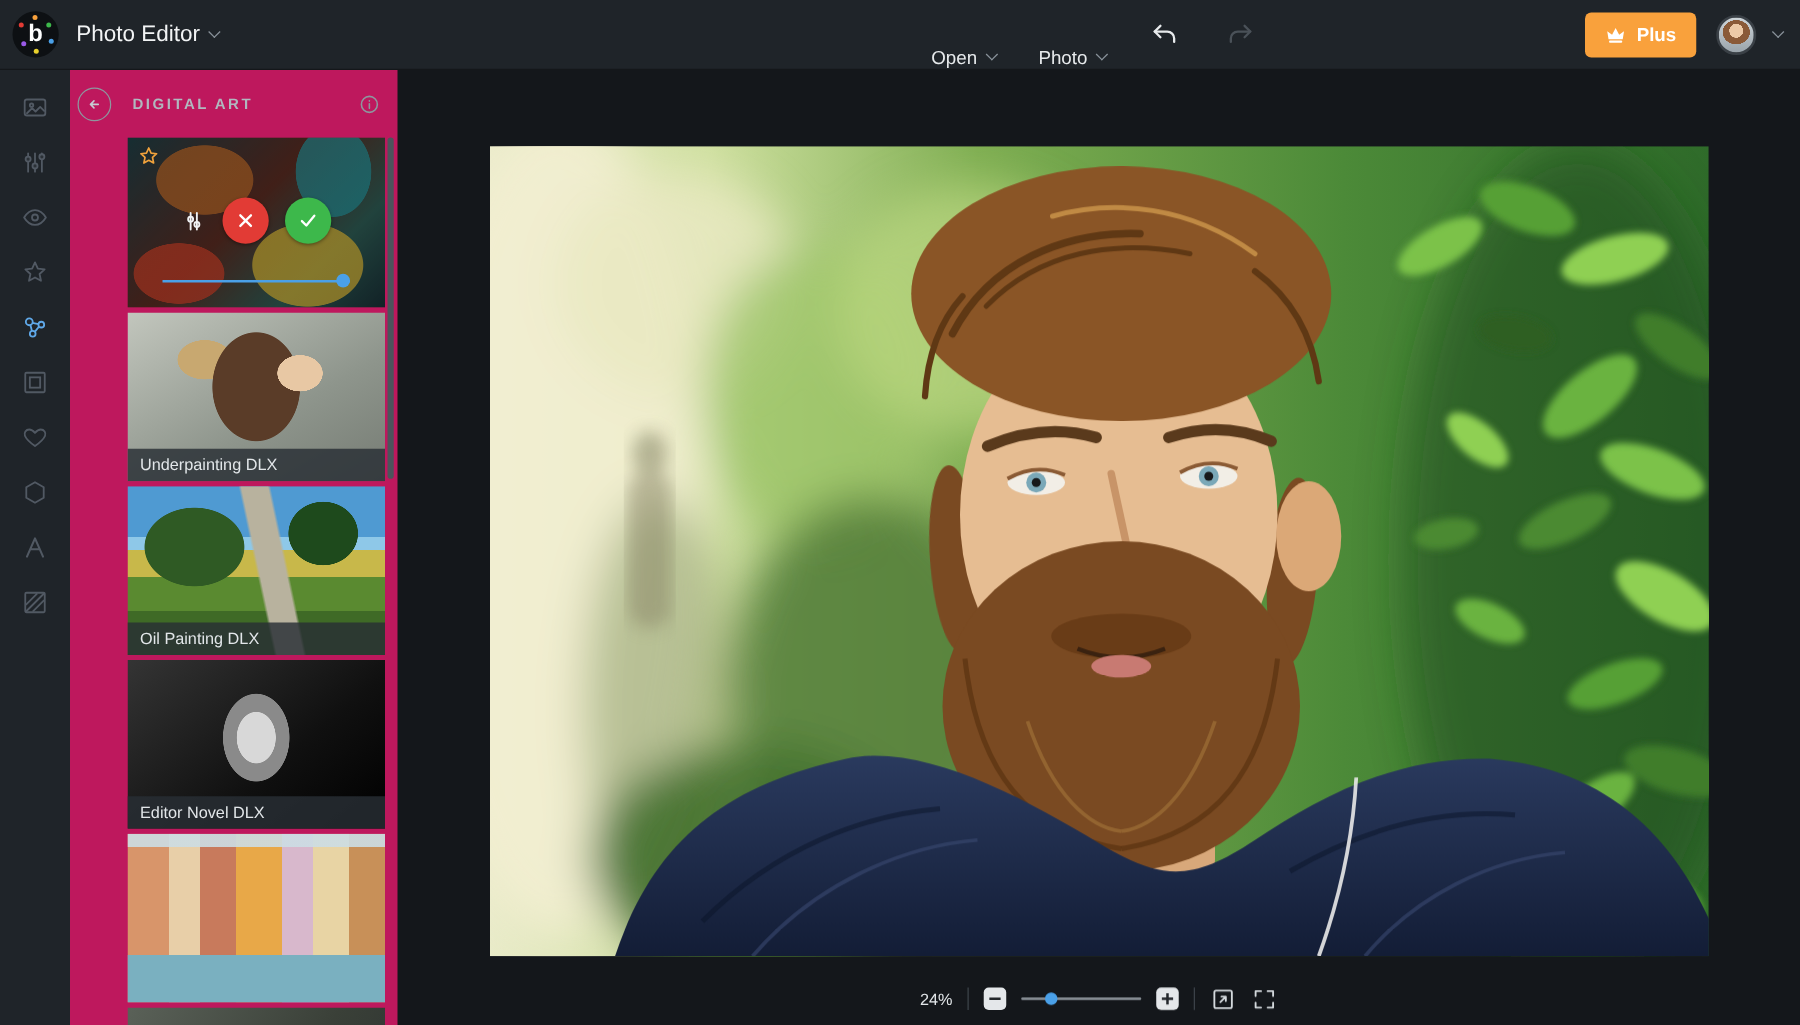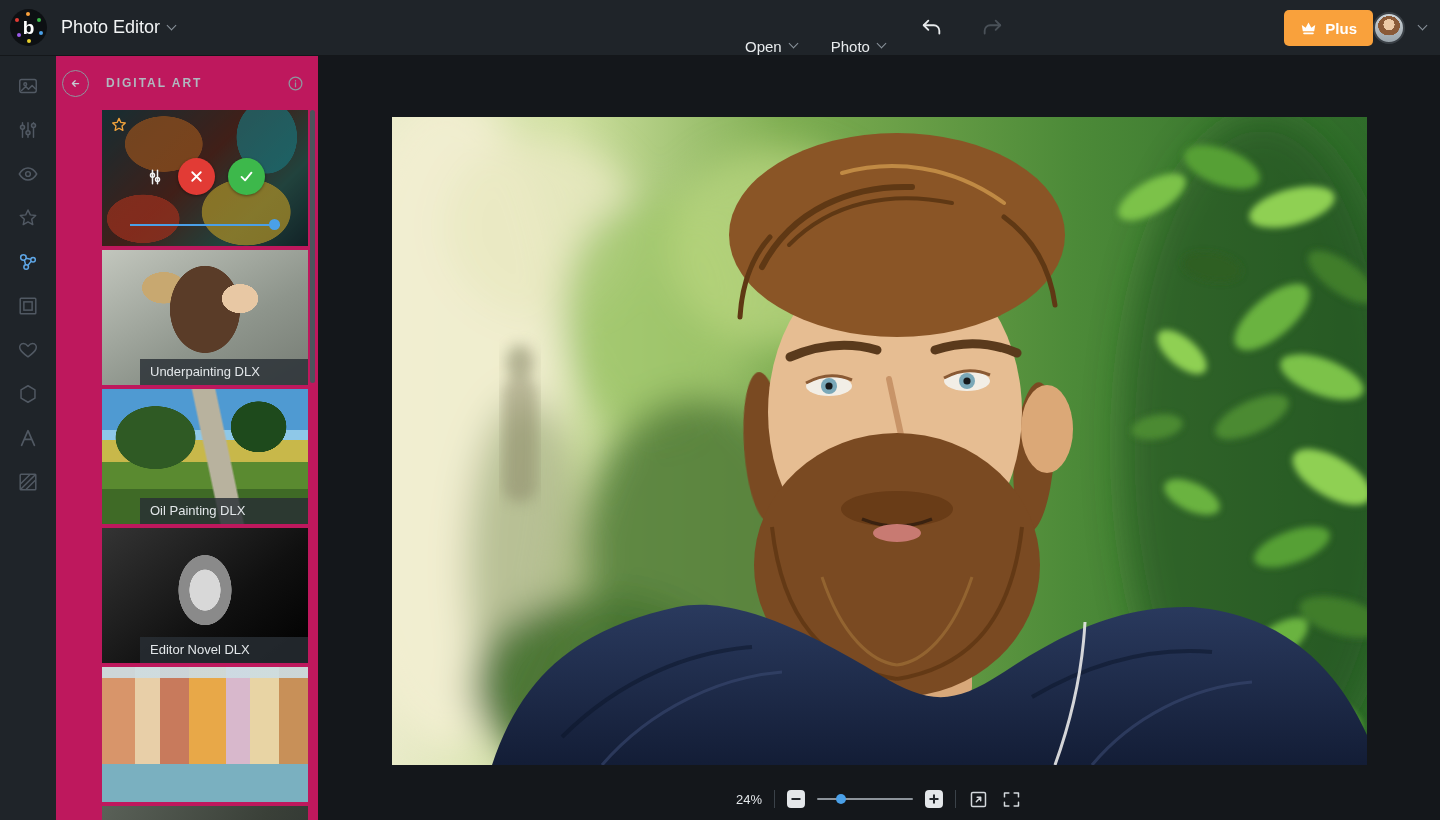--- a/index.html
+++ b/index.html
@@ -31,21 +31,21 @@
   .topbar-center { position:absolute; left:745px; top:0; height:56px;
                    display:flex; align-items:center; gap:34px; }
   .menu-item { display:flex; align-items:center; color:#e7eaec; font-size:15px;
                cursor:pointer;margin-top:36px; }
   .icon-btn { width:26px; height:26px; display:flex; align-items:center;
               justify-content:center; cursor:pointer; }
   .icon-btn svg { width:22px; height:22px; }
   .undo { color:#e7eaec; }
   .redo { color:#4a5158; }
   .topbar-right { position:absolute; right:14px; top:0; height:56px;
-                  display:flex; align-items:center; }
+                  display:flex; align-items:center; gap:16px; }
   .plus-btn { display:flex; align-items:center; gap:8px; height:36px;
               padding:0 16px; background:#f9a13c; border:none; border-radius:5px;
               color:#fff; font-size:15px; font-weight:bold; cursor:pointer;
               font-family:"Liberation Sans",sans-serif; }
   .plus-btn svg { width:17px; height:17px; }
   .avatar-wrap { display:flex; align-items:center; gap:6px; cursor:pointer; }
   .avatar { width:32px; height:32px; border-radius:50%;
             border:2px solid #3a4046;
             background:
               radial-gradient(10px 10px at 50% 38%, #ecc9a6 0 55%, transparent 56%),
@@ -96,21 +96,21 @@
   .art3 { background:
       radial-gradient(44px 58px at 50% 46%, #d8d8d8 0 35%, #8a8a8a 36% 60%, transparent 61%),
       linear-gradient(140deg,#343434,#101010 60%,#000); }
   .art4 { background:
       linear-gradient(180deg, rgba(204,221,228,.9) 0 8%, transparent 8%),
       linear-gradient(180deg, transparent 0 72%, #7ab0c0 72%),
       linear-gradient(90deg,#d8956a 0 16%, #e8cfa8 16% 28%, #c87a5c 28% 42%, #e8a848 42% 60%, #d8b8cc 60% 72%, #e8d4a4 72% 86%, #c89058 86%); }
   .art5 { background:linear-gradient(120deg,#5a6158,#3a4038 60%,#2c3230); }
   .thumb-label { position:absolute; left:0; right:0; bottom:0; height:26px;
                  background:rgba(40,46,52,.82); color:#e2e6e9; font-size:13px;
-                 line-height:26px; padding-left:10px;margin-left:38px; }
+                 line-height:26px; padding-left:10px; }
   .thumb-overlay { position:absolute; inset:0; background:rgba(18,22,26,.35); }
   .fav-star { position:absolute; left:8px; top:6px; width:18px; height:18px;
               color:#f0a23c; cursor:pointer; }
   .controls { position:absolute; left:0; right:0; top:48px; display:flex;
               align-items:center; justify-content:center; gap:13px; }
   .ctrl-settings { width:20px; height:20px; color:#f0f2f4; cursor:pointer; }
   .ctrl-btn { width:37px; height:37px; border-radius:50%; display:flex;
               align-items:center; justify-content:center; cursor:pointer;
               box-shadow:0 1px 3px rgba(0,0,0,.4); }
   .ctrl-btn svg { width:17px; height:17px; }

